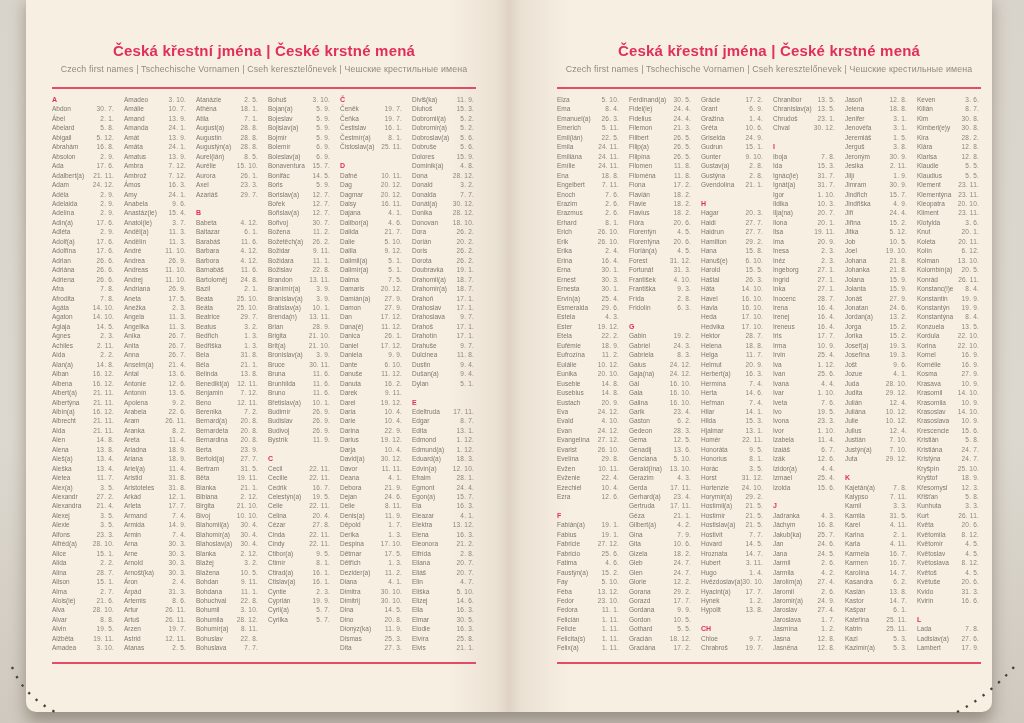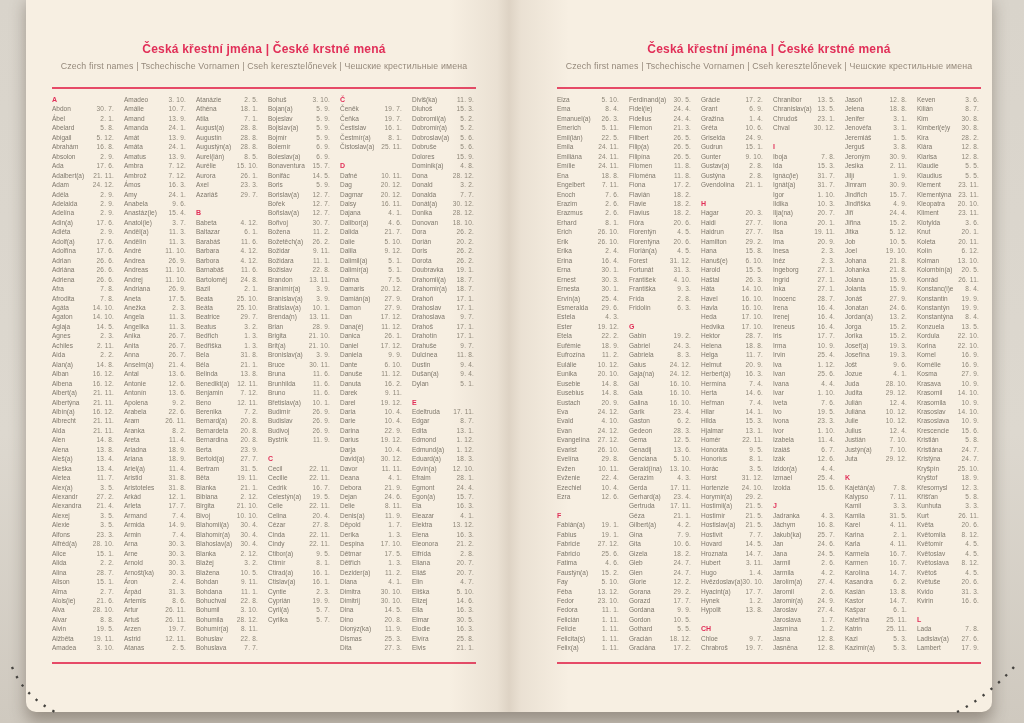--- a/index.html
+++ b/index.html
@@ -26,21 +26,21 @@
     position:absolute;left:50%;top:0;width:120px;height:100%;
     transform:translateX(-50%);pointer-events:none;
     background:linear-gradient(90deg,rgba(121,99,78,0) 0%,rgba(121,99,78,.10) 40%,rgba(121,99,78,.20) 50%,rgba(121,99,78,.10) 60%,rgba(121,99,78,0) 100%);
   }
   .page{position:absolute;top:0;width:483px;height:100%;}
   .page.left{left:0;}
   .page.right{left:483px;}
   .page-head{position:absolute;top:50px;width:424px;text-align:center;}
   .page.left  .page-head{left:26px;}
   .page.right .page-head{left:48px;}
-  .title{margin:0;font-size:12px;font-weight:700;color:#e12f58;letter-spacing:.2px;white-space:nowrap;}
+  .title{margin:0;font-size:15px;font-weight:700;color:#e12f58;letter-spacing:.2px;white-space:nowrap;}
   .subtitle{margin-top:5px;font-size:8.8px;color:#95897b;letter-spacing:.15px;white-space:nowrap;}
   .rule{position:absolute;height:2px;background:#e64a67;width:424px;}
   .page.left  .rule{left:26px;}
   .page.right .rule{left:48px;}
   .rule.top{top:95px;}
   .rule.bottom{top:670px;}
   .cols{position:absolute;top:103px;display:flex;gap:10px;}
   .page.left  .cols{left:26px;}
   .page.right .cols{left:48px;}
   .col{width:62px;}

